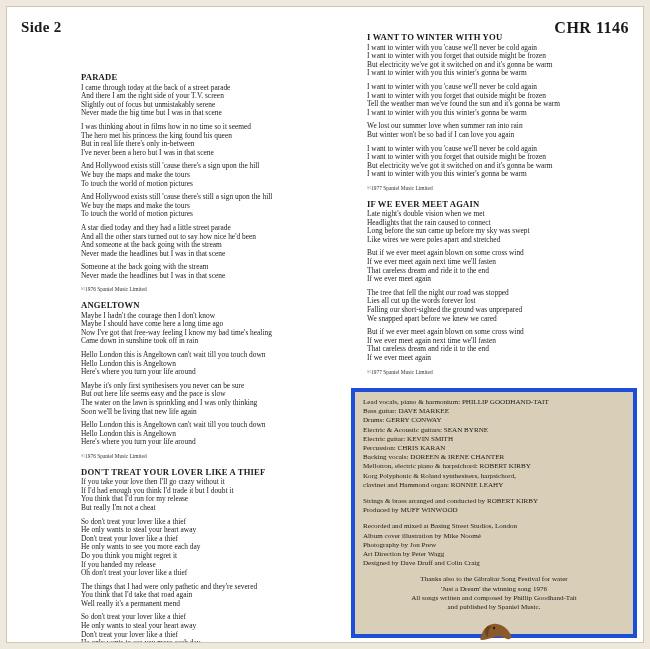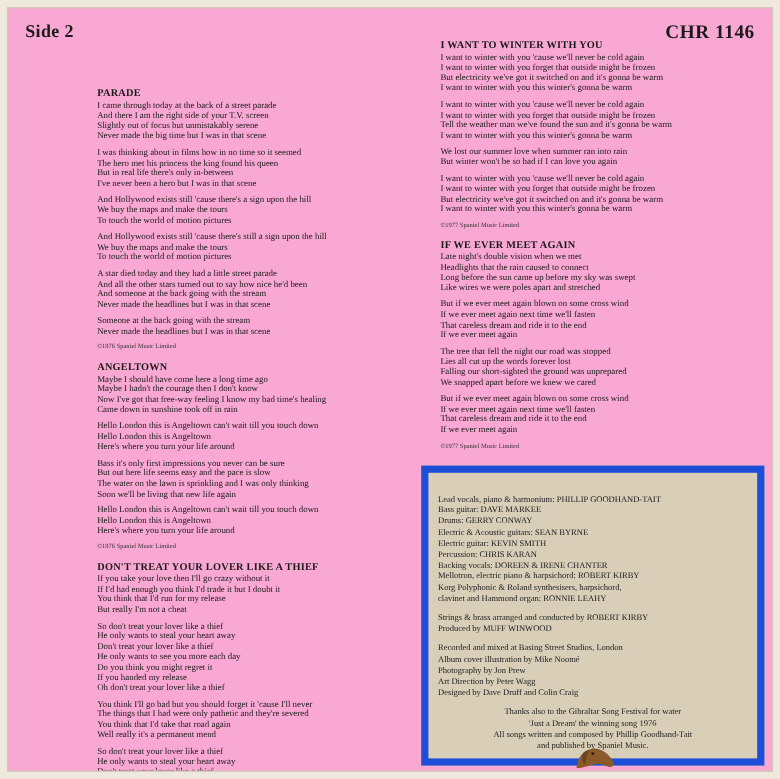--- a/index.html
+++ b/index.html
@@ -8,21 +8,21 @@
     background:#efe9dd;
     font-family:"Liberation Serif", serif;
     color:#1a1a1a;
     overflow:hidden;
     position:relative;
   }
   #sleeve{
     position:absolute;
     left:6px;top:6px;
     width:638px;height:637px;
-    background:#f9a8d4;
+    background:#ffffff;
     border:1px solid #cfc7b5;
     box-sizing:border-box;
     overflow:hidden;
   }
   .hdr{
     position:absolute;top:8px;left:0;width:100%;
     height:22px;
   }
   .side-label{
     position:absolute;left:14px;top:4px;
@@ -61,23 +61,23 @@
   }
 
   
   #credits{
     position:absolute;
     left:344px;
     top:381px;
     width:286px;
     height:250px;
     background:#d9cfb8;
-    border:6px solid #1d4ed8;
+    border:4px solid #1d4ed8;
     box-sizing:border-box;
-    padding:18px 8px;
+    padding:6px 8px;
     font-size:7.1px;
     line-height:9.2px;
   }
   #credits .line{white-space:pre-wrap;}
   #credits .grp{margin-bottom:7px;}
   #credits .center{text-align:center;}
 
   
   #logo{
     position:absolute;
@@ -128,32 +128,32 @@
         </div>
         <div class="stanza">
           <div class="lyricline">Someone at the back going with the stream</div>
           <div class="lyricline">Never made the headlines but I was in that scene</div>
         </div>
         <div class="copyright">©1976 Spaniel Music Limited</div>
       </div>
       <div class="song">
         <div class="songtitle">ANGELTOWN</div>
         <div class="stanza">
+          <div class="lyricline">Maybe I hadn't the courage then I don't know</div>
           <div class="lyricline">Maybe I should have come here a long time ago</div>
-          <div class="lyricline">Maybe I hadn't the courage then I don't know</div>
           <div class="lyricline">Now I've got that free-way feeling I know my bad time's healing</div>
           <div class="lyricline">Came down in sunshine took off in rain</div>
         </div>
         <div class="stanza">
           <div class="lyricline">Hello London this is Angeltown can't wait till you touch down</div>
           <div class="lyricline">Hello London this is Angeltown</div>
           <div class="lyricline">Here's where you turn your life around</div>
         </div>
         <div class="stanza">
-          <div class="lyricline">Bass it's only first impressions you never can be sure</div>
+          <div class="lyricline">Maybe it's only first synthesisers you never can be sure</div>
           <div class="lyricline">But out here life seems easy and the pace is slow</div>
           <div class="lyricline">The water on the lawn is sprinkling and I was only thinking</div>
           <div class="lyricline">Soon we'll be living that new life again</div>
         </div>
         <div class="stanza">
           <div class="lyricline">Hello London this is Angeltown can't wait till you touch down</div>
           <div class="lyricline">Hello London this is Angeltown</div>
           <div class="lyricline">Here's where you turn your life around</div>
         </div>
         <div class="copyright">©1976 Spaniel Music Limited</div>
@@ -169,21 +169,20 @@
         <div class="stanza">
           <div class="lyricline">So don't treat your lover like a thief</div>
           <div class="lyricline">He only wants to steal your heart away</div>
           <div class="lyricline">Don't treat your lover like a thief</div>
           <div class="lyricline">He only wants to see you more each day</div>
           <div class="lyricline">Do you think you might regret it</div>
           <div class="lyricline">If you handed my release</div>
           <div class="lyricline">Oh don't treat your lover like a thief</div>
         </div>
         <div class="stanza">
-          <div class="lyricline">You think I'll go bad but you should forget it 'cause I'll never</div>
           <div class="lyricline">The things that I had were only pathetic and they're severed</div>
           <div class="lyricline">You think that I'd take that road again</div>
           <div class="lyricline">Well really it's a permanent mend</div>
         </div>
         <div class="stanza">
           <div class="lyricline">So don't treat your lover like a thief</div>
           <div class="lyricline">He only wants to steal your heart away</div>
           <div class="lyricline">Don't treat your lover like a thief</div>
           <div class="lyricline">He only wants to see you more each day</div>
           <div class="lyricline">Do you think you might regret it</div>

